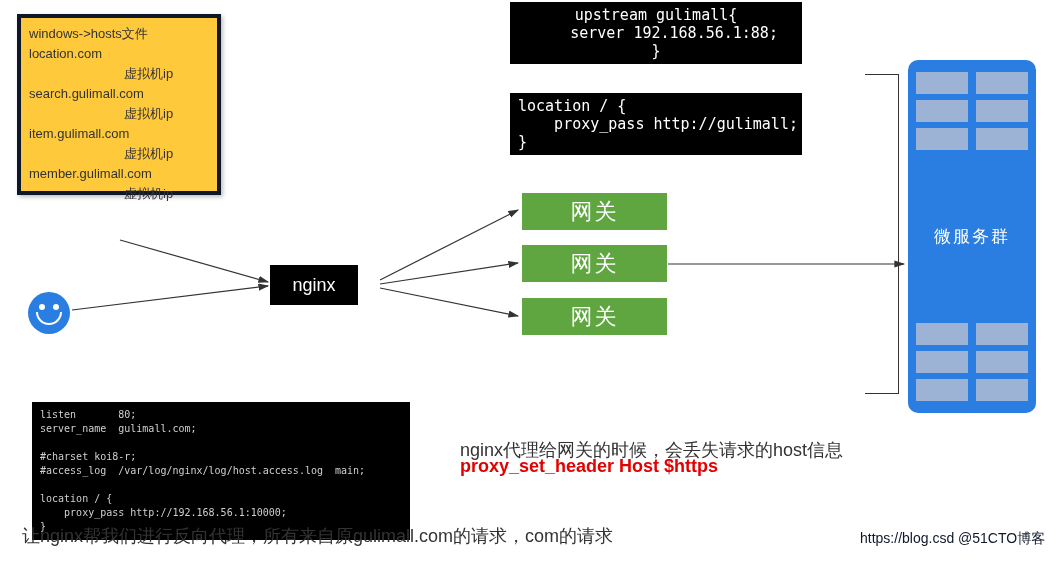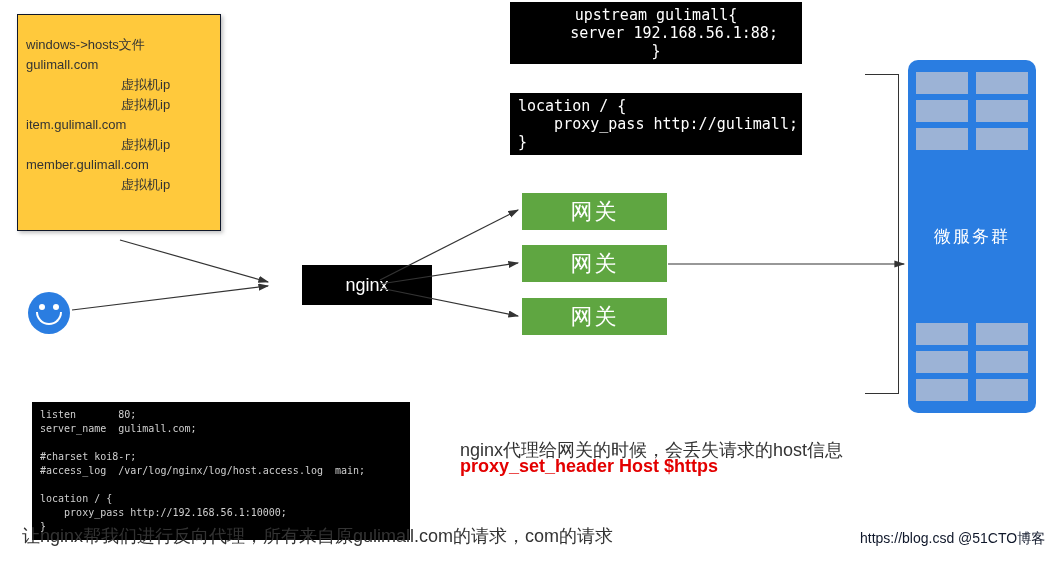--- a/index.html
+++ b/index.html
@@ -11,25 +11,25 @@
     font-family: "Microsoft YaHei", "SimSun", Arial, sans-serif;
     color: #333;
     position: relative;
     overflow: hidden;
   }
   .abs { position: absolute; }
 
   
   .hosts-box {
     left: 17px; top: 14px;
-    width: 204px; height: 217px;
+    width: 204px; height: 181px;
     background: #ffc93c;
-    border: 1px solid #0f172a;
+    border: 4px solid #0f172a;
     box-shadow: 2px 2px 4px rgba(0,0,0,.25);
-    padding: 20px 8px;
+    padding: 6px 8px;
     font-size: 13px;
     line-height: 20px;
     box-sizing: border-box;
   }
   .hosts-box .l2 { padding-left: 95px; }
 
   
   .smiley {
     left: 28px; top: 292px;
     width: 42px; height: 42px;
@@ -37,25 +37,24 @@
     border-radius: 50%;
     display: flex; align-items: center; justify-content: center;
   }
   .smiley .eye { position:absolute; width:6px; height:6px; background:#fff; border-radius:50%; top:12px; }
   .smiley .eye.l { left:11px; } .smiley .eye.r { right:11px; }
   .smiley .mouth { position:absolute; bottom:9px; width:22px; height:11px; border:2px solid #fff; border-top:none; border-radius:0 0 22px 22px; }
 
   
   .nginx-box {
     left: 270px; top: 265px;
-    width: 130px; height: 40px;
+    width: 88px; height: 40px;
     background: #000; color:#fff;
     display:flex; align-items:center; justify-content:center;
     font-size: 18px;
-    margin-left: 32px;
   }
 
   
   .gw {
     width: 145px; height: 37px;
     background: #5fa641; color:#fff;
     display:flex; align-items:center; justify-content:center;
     font-size: 22px; letter-spacing:2px;
   }
   .gw1 { left: 522px; top: 193px; }
@@ -117,22 +116,23 @@
   .caption3 { left: 22px;  top: 524px; font-size: 18px; }
   .watermark { left: 860px; top: 530px; font-size: 14px; color:#0f172a; }
 
   svg.arrows { position:absolute; left:0; top:0; width:1057px; height:562px; pointer-events:none; }
 </style>
 </head>
 <body>
 
 <div class="abs hosts-box">
   <div>windows-&gt;hosts文件</div>
-  <div>gulimall.com</div>
-  <div class="l2">虚拟机ip</div>
+  <div>location.com</div>
+  <div class="l2">虚拟机ip</div>
+  <div>search.gulimall.com</div>
   <div class="l2">虚拟机ip</div>
   <div>item.gulimall.com</div>
   <div></div>
   <div class="l2">虚拟机ip</div>
   <div>member.gulimall.com</div>
   <div class="l2">虚拟机ip</div>
 </div>
 
 <div class="abs smiley">
   <div class="eye l"></div>

